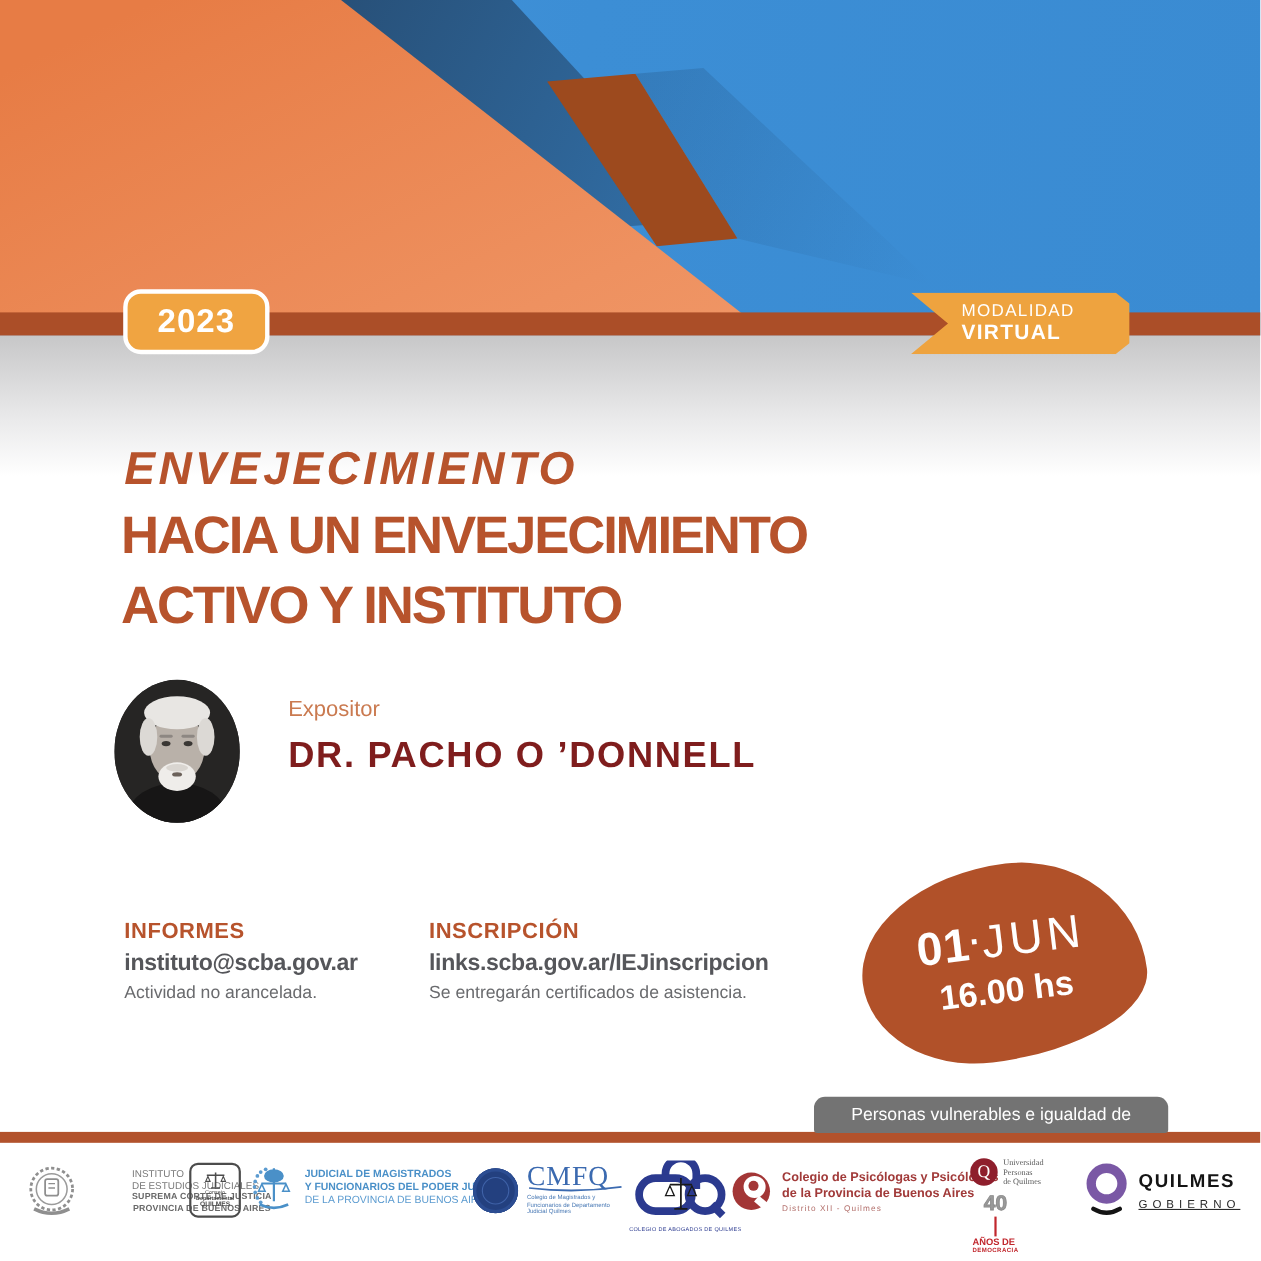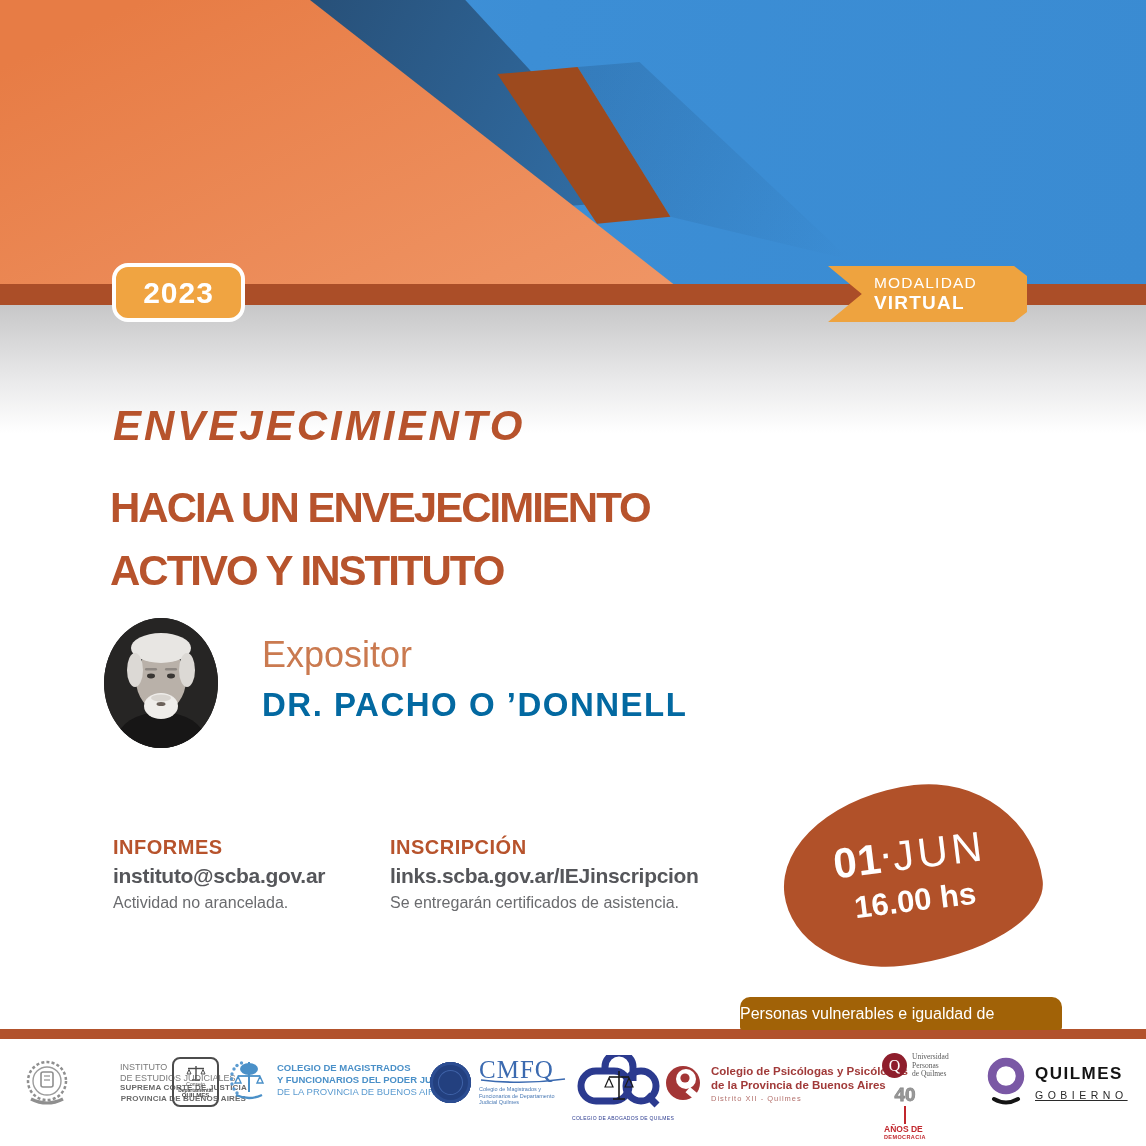--- a/index.html
+++ b/index.html
@@ -32,49 +32,49 @@
   .ribbon { position:absolute; left:828px; top:266px; width:199px; height:56px; z-index:5;
       background:#eea33f;
       clip-path:polygon(0 0,93.5% 0,100% 18%,100% 82%,93.5% 100%,0 100%,17% 50%);
       color:#fff; display:flex; flex-direction:column; justify-content:center; padding-left:46px; }
   .ribbon .r1 { font-size:15.5px; letter-spacing:1.2px; font-weight:400; }
   .ribbon .r2 { font-size:19px; letter-spacing:1.2px; font-weight:700; }
 
   
   .kicker { position:absolute; left:113px; top:402px; font-style:italic; font-weight:700;
       font-size:42px; letter-spacing:3px; color:#b7532c; }
-  .title { position:absolute; left:110px; top:456px; font-weight:700; font-size:42px;
-      line-height:63px; letter-spacing:-2px; color:#b7532c;margin-top:20px; }
+  .title { position:absolute; left:110px; top:456px; font-weight:700; font-size:48px;
+      line-height:63px; letter-spacing:-2px; color:#b7532c; }
 
   .avatar { position:absolute; left:104px; top:618px; width:114px; height:130px;
       border-radius:50%; overflow:hidden; background:#262524; }
   .speaker-text { position:absolute; left:262px; top:634px; }
-  .speaker-label { font-size:36px; color:#ca7a50; }
-  .speaker-name { margin-top:10px; font-size:33px; font-weight:700; letter-spacing:1.5px; color:#0369a1; }
+  .speaker-label { font-size:20px; color:#ca7a50; }
+  .speaker-name { margin-top:10px; font-size:33px; font-weight:700; letter-spacing:1.5px; color:#7f1d1d; }
 
   .info-col { position:absolute; top:836px; }
   .info-col.c1 { left:113px; }
   .info-col.c2 { left:390px; }
   .info-label { font-size:20px; font-weight:700; letter-spacing:.5px; color:#b7532c; }
   .info-value { margin-top:5px; font-size:21px; font-weight:700; letter-spacing:-.3px; color:#55565a; }
   .info-note  { margin-top:6px; font-size:16px; color:#6a6b6e; }
 
   .date-blob { position:absolute; left:783px; top:786px; width:258px; height:178px;
       background:#b15129; transform:rotate(-7deg);
       border-radius:55% 45% 58% 42% / 52% 62% 38% 48%;
       color:#fff; display:flex; flex-direction:column; align-items:center; justify-content:center; }
   .date-line1 { font-size:42px; letter-spacing:1px; }
   .date-line1 .day { font-weight:700; }
   .date-line1 .sep { font-weight:700; font-size:30px; vertical-align:6px; }
   .date-line1 .month { font-weight:400; letter-spacing:4px; }
   .date-line2 { margin-top:4px; font-size:31px; font-weight:700; }
 
   .banner { position:absolute; left:740px; top:997px; width:322px; height:33px; z-index:4;
-      background:#a16207; border-radius:10px 10px 3px 3px;
-      color:#fff; font-size:16px; text-align:left; line-height:33px; }
+      background:#737373; border-radius:10px 10px 3px 3px;
+      color:#fff; font-size:16px; text-align:center; line-height:33px; }
   .bar-bottom { position:absolute; left:0; top:1029px; width:1146px; height:10px; background:#b2522c; }
 
   
   .footer { position:absolute; left:0; top:1039px; width:1146px; height:107px; background:#fff; }
   .logo { position:absolute; display:flex; align-items:center; }
 
   .l-iej { left:25px; top:20px;gap:44px; }
   .iej-text { margin-left:7px; color:#7a7a7a; font-size:9px; line-height:10.5px; }
   .iej-text .b { font-size:8px; font-weight:700; color:#696969; letter-spacing:.2px;text-align:center; }
 
@@ -245,21 +245,21 @@
           <circle cx="13.5" cy="4" r="1.7"></circle>
             <circle cx="9" cy="34" r="1.7"></circle>
         </g>
         <line x1="21" y1="3" x2="21" y2="33" stroke="#4a90c8" stroke-width="2"></line>
         <ellipse cx="21" cy="10" rx="9" ry="6" fill="#4a90c8"></ellipse>
         <line x1="10" y1="17" x2="32" y2="17" stroke="#4a90c8" stroke-width="1.8"></line>
         <path d="M7 24 L10 17.5 L13 24 Z M29 24 L32 17.5 L35 24 Z" fill="none" stroke="#4a90c8" stroke-width="1.4"></path>
         <path d="M8 36 Q21 42 34 36" fill="none" stroke="#4a90c8" stroke-width="2.4"></path>
       </svg>
       <div class="cmpba-text">
-        <div class="n">COLEGIO DE MAGISTRADOS</div>
+        <div class="n">JUDICIAL DE MAGISTRADOS</div>
         <div class="n">Y FUNCIONARIOS DEL PODER JUDICIAL</div>
         <div class="light">DE LA PROVINCIA DE BUENOS AIRES</div>
       </div>
     </div>
 
     <div class="logo l-cmfq">
       <div class="cmfq-seal"></div>
       <div class="cmfq-text">
         <div class="cmfq-acronym">CMFQ</div>
         <svg class="cmfq-swoosh" width="88" height="6" viewBox="0 0 88 6">

